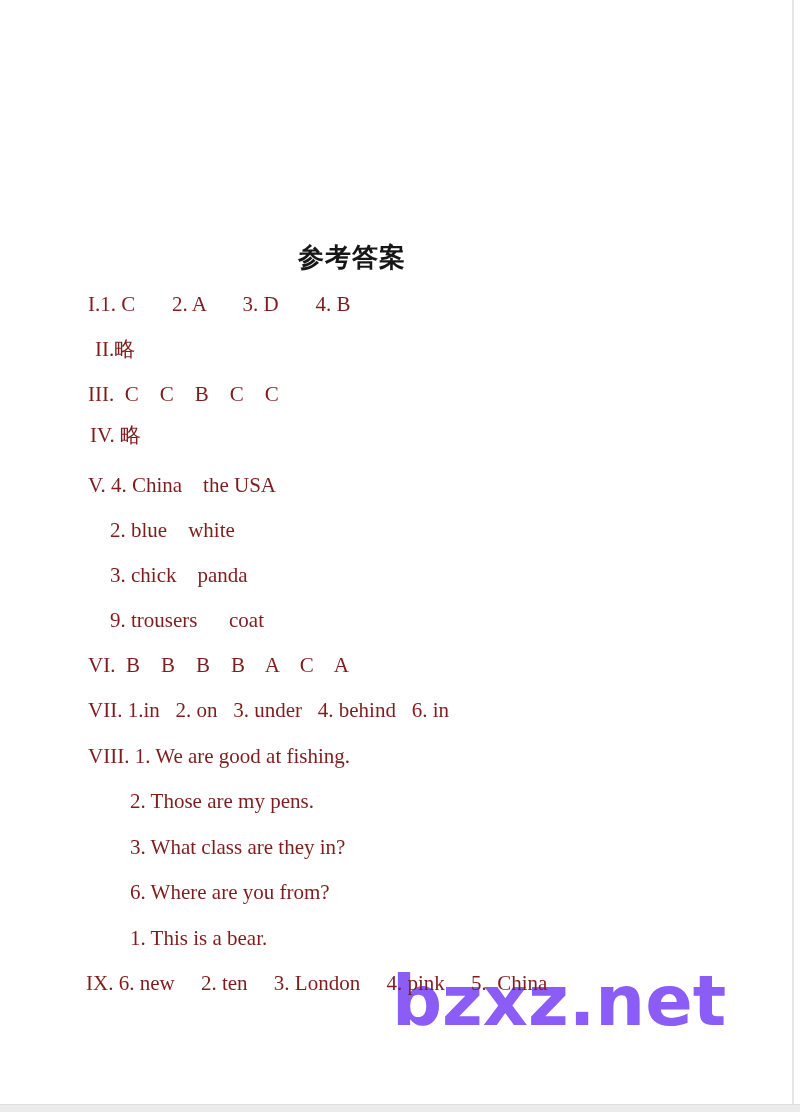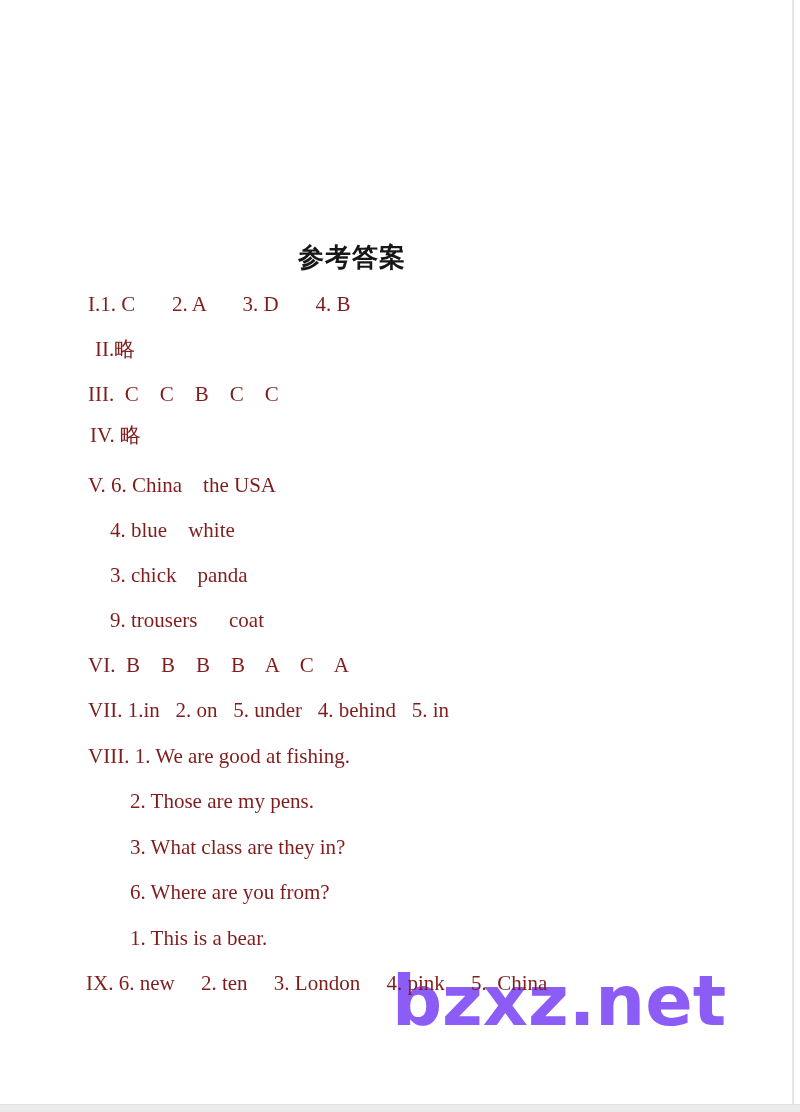--- a/index.html
+++ b/index.html
@@ -58,26 +58,26 @@
 <body>
 
 <div id="wm">bzxz.net</div>
 
 <div id="title">参考答案</div>
 
 <div class="ln" style="top:292px;left:88px">I.1. C       2. A       3. D       4. B</div>
 <div class="ln" style="top:337px;left:95px">II.略</div>
 <div class="ln" style="top:382px;left:88px">III.  C    C    B    C    C</div>
 <div class="ln" style="top:423px;left:90px">IV. 略</div>
-<div class="ln" style="top:473px;left:88px">V. 6. China    the USA</div>
-<div class="ln" style="top:518px;left:110px">4. blue    white</div>
+<div class="ln" style="top:473px;left:88px">V. 4. China    the USA</div>
+<div class="ln" style="top:518px;left:110px">2. blue    white</div>
 <div class="ln" style="top:563px;left:110px">3. chick    panda</div>
 <div class="ln" style="top:608px;left:110px">9. trousers      coat</div>
 <div class="ln" style="top:653px;left:88px">VI.  B    B    B    B    A    C    A</div>
-<div class="ln" style="top:698px;left:88px">VII. 1.in   2. on   5. under   4. behind   5. in</div>
+<div class="ln" style="top:698px;left:88px">VII. 1.in   2. on   3. under   4. behind   6. in</div>
 <div class="ln" style="top:744px;left:88px">VIII. 1. We are good at fishing.</div>
 <div class="ln" style="top:789px;left:130px">2. Those are my pens.</div>
 <div class="ln" style="top:835px;left:130px">3. What class are they in?</div>
 <div class="ln" style="top:880px;left:130px">6. Where are you from?</div>
 <div class="ln" style="top:926px;left:130px">1. This is a bear.</div>
 <div class="ln" style="top:971px;left:86px">IX. 6. new     2. ten     3. London     4. pink     5.  China</div>
 
 <div id="edge"></div>
 <div id="bstrip"></div>
 

